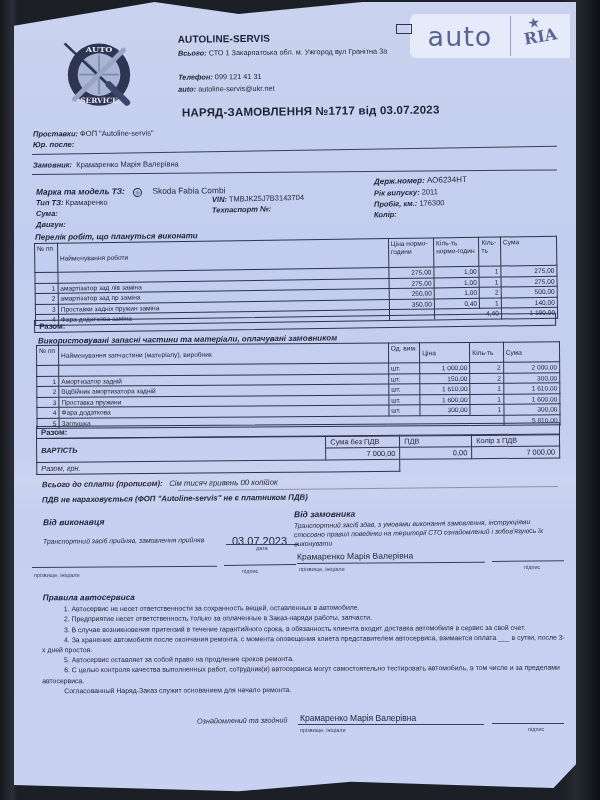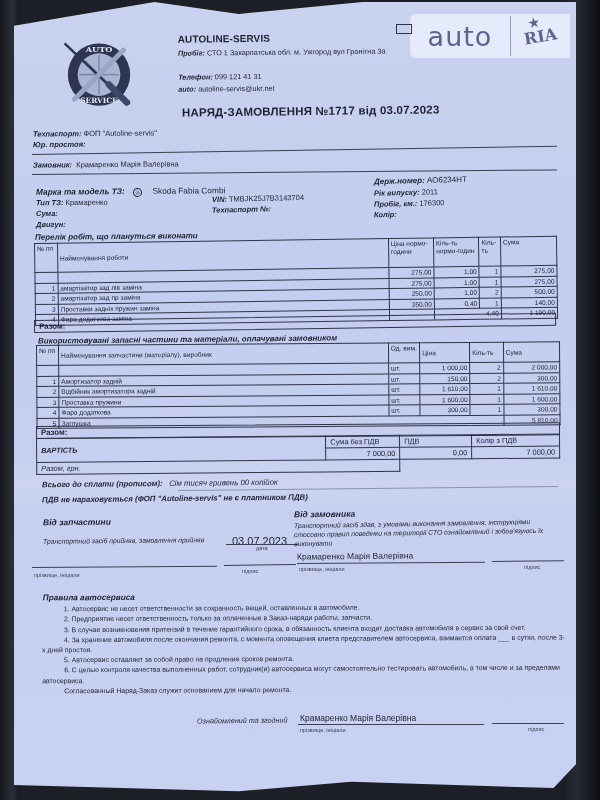--- a/index.html
+++ b/index.html
@@ -107,21 +107,21 @@
     <line x1="8" y1="14" x2="80" y2="82" stroke="#2d3550" stroke-width="3"></line>
     <line x1="62" y1="64" x2="84" y2="86" stroke="#3c4668" stroke-width="8" stroke-linecap="round"></line>
     <line x1="80" y1="22" x2="20" y2="82" stroke="#9aa4c6" stroke-width="6" stroke-linecap="round"></line>
     <text x="50" y="24" text-anchor="middle" font-size="10" font-weight="bold" fill="#e6eaf6" font-family="DejaVu Serif, serif">AUTO</text>
     <text x="50" y="87" text-anchor="middle" font-size="9" font-weight="bold" fill="#e6eaf6" font-family="DejaVu Serif, serif">SERVICE</text>
   </svg>
 
   <div class="company">
     <div class="name">AUTOLINE-SERVIS</div>
     <div class="addr">
-      <b>Пробіг:</b>
+      <b>Всього:</b>
       <span>СТО 1 Закарпатська обл. м. Ужгород вул Гранітна 3а</span>
     </div>
     <div class="contact">
       <b>Телефон:</b>
       <span>099 121 41 31</span>
     </div>
     <div class="contact" style="margin-top:2px">
       <b>auto:</b>
       <span>autoline-servis@ukr.net</span>
     </div>
@@ -133,24 +133,24 @@
     <div class="wm-sep"></div>
     <div class="wm-ria">
       <span class="wm-star">★</span>
       <span>RIA</span>
     </div>
   </div>
 
   <div class="doc-title">НАРЯД-ЗАМОВЛЕННЯ №1717  від  03.07.2023</div>
 
   <div class="row-lbl" style="left:19px;top:127px">
-    <b>Техпаспорт:</b> <span>ФОП "Autoline-servis"</span>
+    <b>Проставки:</b> <span>ФОП "Autoline-servis"</span>
   </div>
   <div class="row-lbl" style="left:19px;top:138px">
-    <b>Юр. простоя:</b>
+    <b>Юр. после:</b>
   </div>
   <div class="hline" style="left:18px;top:152px;width:525px;transform:rotate(-0.9deg)"></div>
   <div class="row-lbl" style="left:19px;top:158px">
     <b>Замовник:</b>&nbsp; <span>Крамаренко Марія Валерівна</span>
   </div>
   <div class="hline" style="left:18px;top:172px;width:525px;transform:rotate(-0.5deg)"></div>
 
   <div class="row-lbl" style="left:22px;top:184px;font-size:8.3px">
     <b>Марка та модель ТЗ:</b>
     <span style="display:inline-block;width:9px;height:9px;border:1px solid #1d2233;border-radius:50%;font-size:5px;text-align:center;line-height:7px;margin:0 8px 0 6px">◎</span>
@@ -335,21 +335,21 @@
     </tr>
   </tbody>
     </table>
 
   <div class="italic-line" style="left:28px;top:477px">
     <b>Всього до сплати (прописом):</b>&nbsp;&nbsp;&nbsp;<span style="font-weight:normal">Сім тисяч гривень 00 копійок</span>
   </div>
   <div class="hline" style="left:164px;top:488px;width:380px;transform:rotate(-0.6deg);background:#8c93ad"></div>
   <div class="italic-line" style="left:28px;top:492px;font-weight:bold">ПДВ не нараховується (ФОП "Autoline-servis" не є платником ПДВ)</div>
 
-  <div class="italic-line" style="left:29px;top:515px;font-weight:bold;font-size:8.5px">Від запчастини</div>
+  <div class="italic-line" style="left:29px;top:515px;font-weight:bold;font-size:8.5px">Від виконавця</div>
   <div class="italic-line" style="left:29px;top:535px;font-size:6.8px">Транспортний засіб прийняв, замовлення прийняв</div>
   <div class="sig-text" style="left:218px;top:533px;font-size:11px;">03.07.2023</div>
   <div class="small-cap" style="left:242px;top:543px">дата</div>
   <div class="hline" style="left:212px;top:542px;width:72px"></div>
 
   <div class="italic-line" style="left:280px;top:507px;font-weight:bold;font-size:8.5px">Від замовника</div>
   <div style="position:absolute;left:280px;top:517px;width:250px;font-size:6.8px;font-style:italic;line-height:9px;transform:rotate(-1deg)">Транспортний засіб здав, з умовами виконання замовлення, інструкціями стосовно правил поведінки на території СТО ознайомлений і зобов'язуюсь їх виконувати</div>
   <div class="sig-text" style="left:283px;top:549px;transform:rotate(-0.6deg)">Крамаренко Марія Валерівна</div>
 
   <div class="hline" style="left:18px;top:565px;width:185px;transform:rotate(-0.4deg)"></div>

